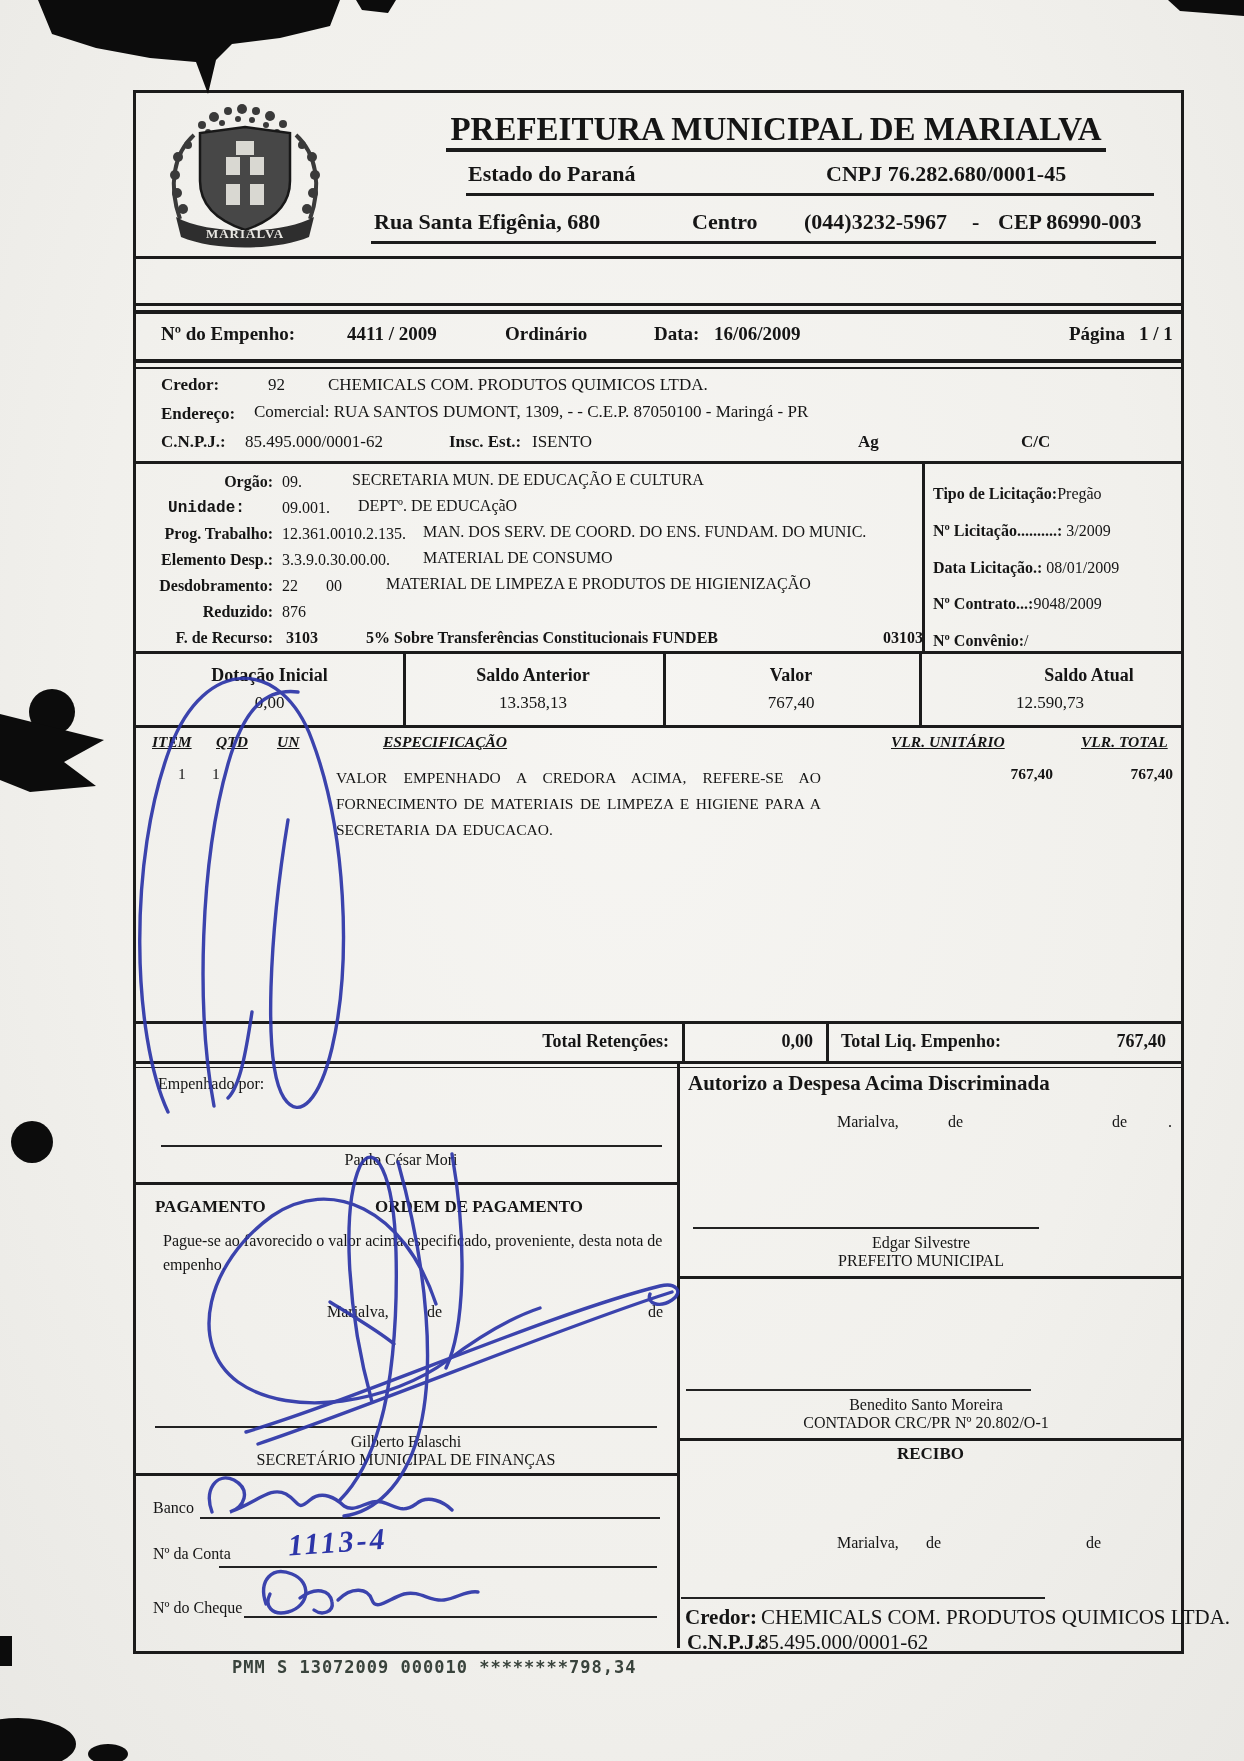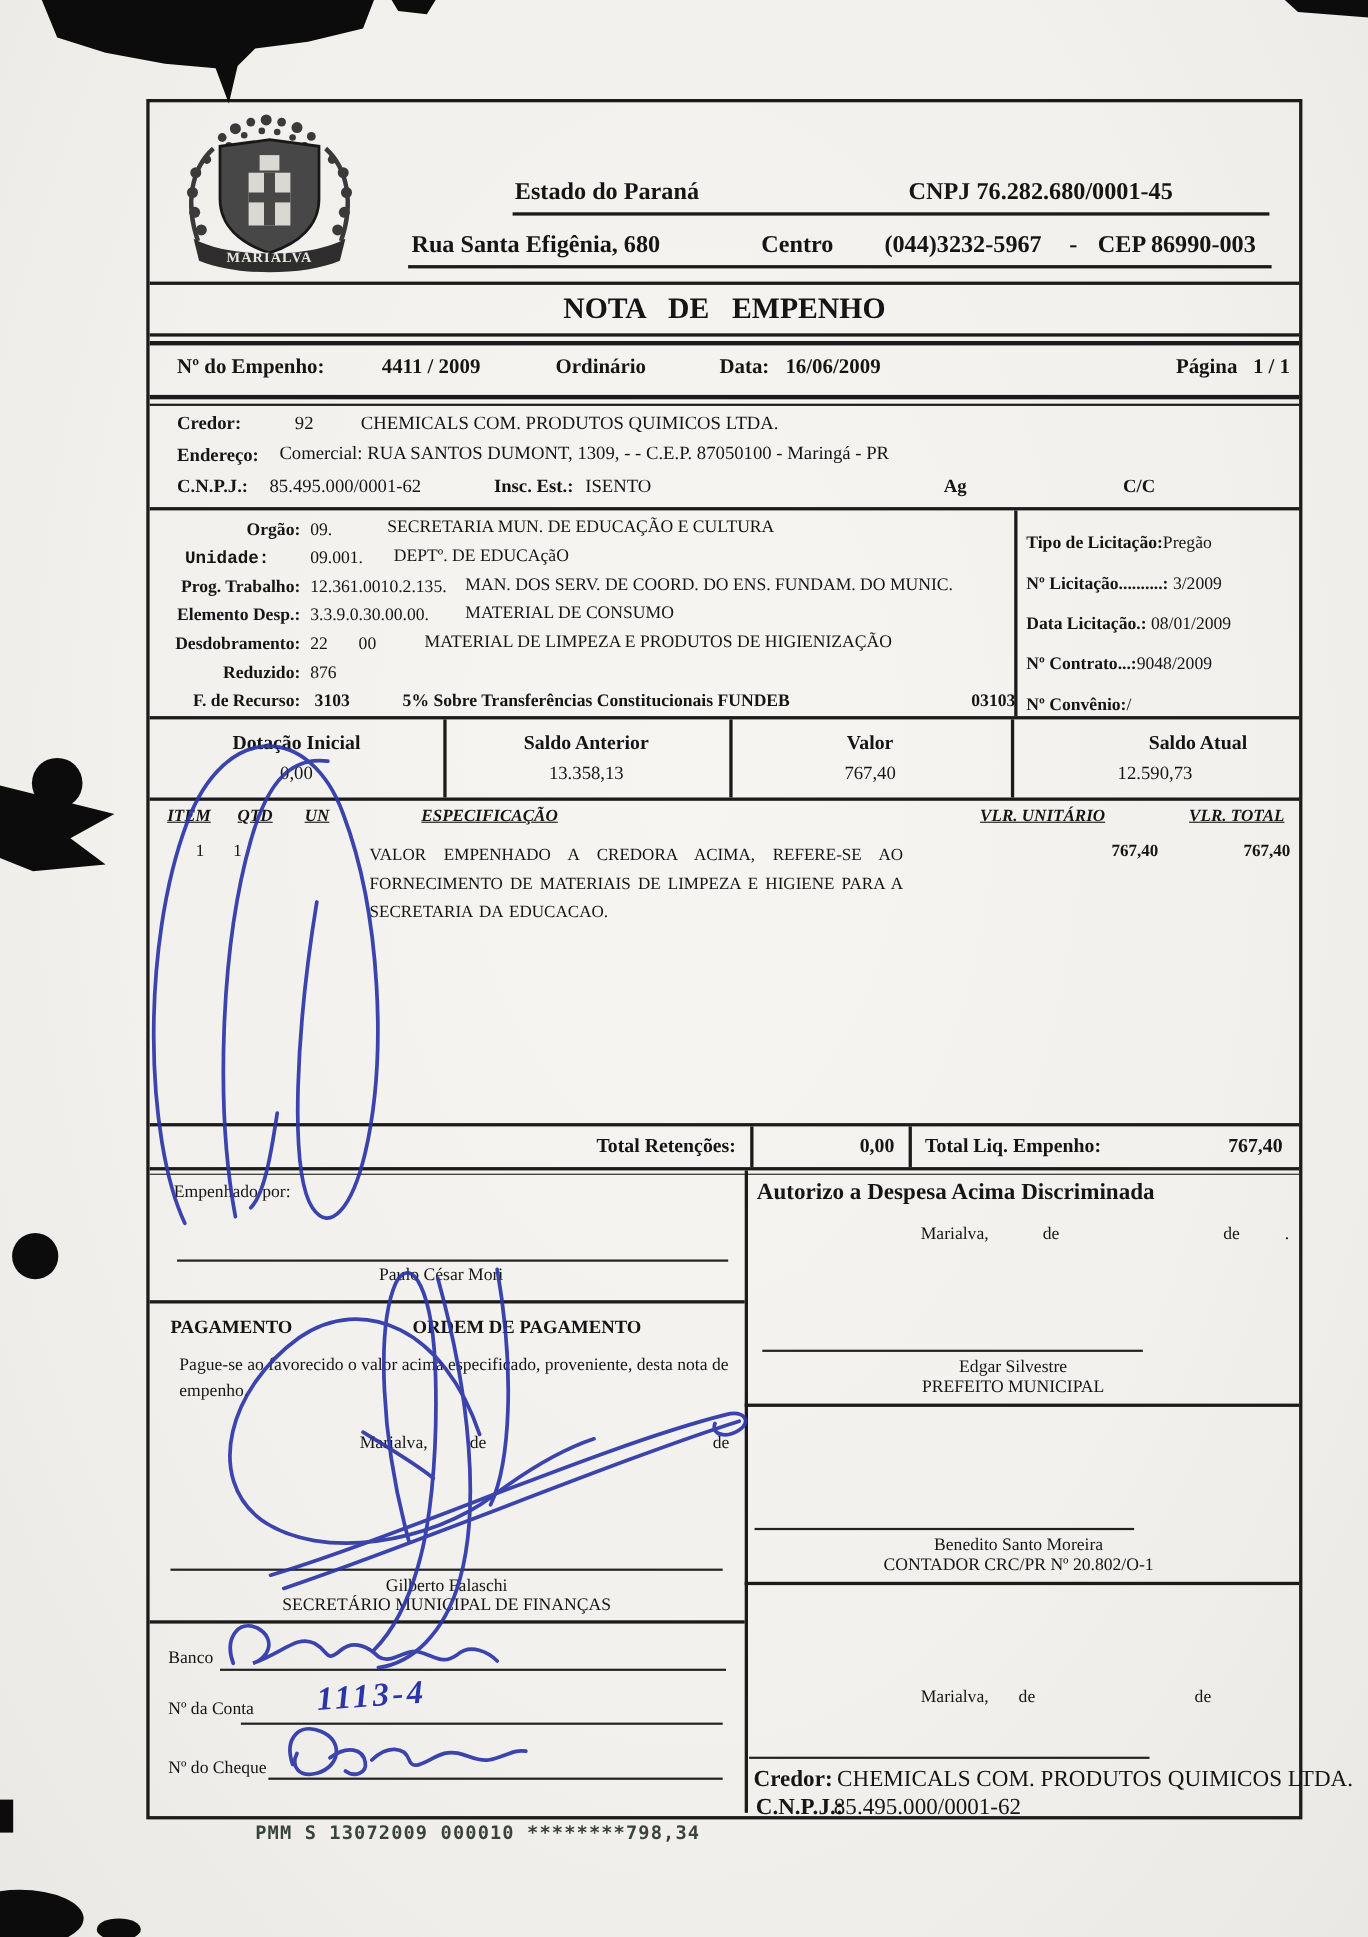--- a/index.html
+++ b/index.html
@@ -64,33 +64,35 @@
       </g>
       <path d="M95 28 L140 34 L140 82 C140 106 122 122 95 131 C68 122 50 106 50 82 L50 34 Z" fill="#474747" stroke="#181818" stroke-width="2.5"></path>
       <rect x="86" y="42" width="18" height="14" fill="#d9d8d2"></rect>
       <rect x="76" y="58" width="38" height="48" fill="#d9d8d2"></rect>
       <rect x="90" y="58" width="10" height="48" fill="#474747"></rect>
       <rect x="76" y="76" width="38" height="9" fill="#474747"></rect>
       <path d="M26 118 C 58 136, 132 136, 164 118 L159 138 C 126 152, 64 152, 31 138 Z" fill="#2e2e2e"></path>
       <text x="95" y="139" text-anchor="middle" font-size="13" font-weight="bold" fill="#e8e7e2" font-family="Liberation Serif,serif" letter-spacing="1">MARIALVA</text>
     </svg>
 
+    <div class="t ctr" style="left:240px;top:18px;width:800px;">
+      <span class="b f33" style="border-bottom:4px solid #1b1b1b;padding:0 4px 1px;">PREFEITURA MUNICIPAL DE MARIALVA</span>
+    </div>
     <div class="hl" style="left:330px;top:100px;width:688px;height:3px;"></div>
     <span class="t b f22" style="left:332px;top:68px;">Estado do Paraná</span>
     <span class="t b f22" style="left:690px;top:68px;">CNPJ 76.282.680/0001-45</span>
 
     <div class="hl" style="left:235px;top:148px;width:785px;height:3px;"></div>
     <span class="t b f22" style="left:238px;top:116px;">Rua Santa Efigênia, 680</span>
     <span class="t b f22" style="left:556px;top:116px;">Centro</span>
     <span class="t b f22" style="left:668px;top:116px;">(044)3232-5967</span>
     <span class="t b f22" style="left:836px;top:116px;">-</span>
     <span class="t b f22" style="left:862px;top:116px;">CEP 86990-003</span>
 
     <div class="hl" style="left:0;top:163px;width:1045px;height:3px;"></div>
-    <div class="t ctr b f27" style="left:0;top:172px;width:1045px;word-spacing:14px;">NOTA DE EMPENHO</div>
     <div class="hl" style="left:0;top:210px;width:1045px;height:3px;"></div>
 
     <div class="hl" style="left:0;top:217px;width:1045px;height:4px;"></div>
     <span class="t b f19" style="left:25px;top:230px;">Nº do Empenho:</span>
     <span class="t b f19" style="left:211px;top:230px;">4411 / 2009</span>
     <span class="t b f19" style="left:369px;top:230px;">Ordinário</span>
     <span class="t b f19" style="left:518px;top:230px;">Data:</span>
     <span class="t b f19" style="left:578px;top:230px;">16/06/2009</span>
     <span class="t b f19" style="left:933px;top:230px;">Página</span>
     <span class="t b f19" style="left:1003px;top:230px;">1 / 1</span>
@@ -219,20 +221,21 @@
     <div class="sigline" style="left:557px;top:1134px;width:346px;"></div>
     <span class="t f16 ctr" style="left:640px;top:1141px;width:290px;">Edgar Silvestre</span>
     <span class="t f16 ctr" style="left:640px;top:1159px;width:290px;">PREFEITO MUNICIPAL</span>
     <div class="hl" style="left:541px;top:1183px;width:504px;height:3px;"></div>
 
     <div class="sigline" style="left:550px;top:1296px;width:345px;"></div>
     <span class="t f16 ctr" style="left:645px;top:1303px;width:290px;">Benedito Santo Moreira</span>
     <span class="t f16 ctr" style="left:645px;top:1321px;width:290px;">CONTADOR CRC/PR Nº 20.802/O-1</span>
     <div class="hl" style="left:541px;top:1345px;width:504px;height:3px;"></div>
 
+    <span class="t b f17 ctr" style="left:544px;top:1351px;width:501px;">RECIBO</span>
     <span class="t f16" style="left:701px;top:1441px;">Marialva,</span>
     <span class="t f16" style="left:790px;top:1441px;">de</span>
     <span class="t f16" style="left:950px;top:1441px;">de</span>
 
     <div class="sigline" style="left:545px;top:1504px;width:364px;"></div>
     <span class="t b f165" style="left:549px;top:1512px;">Credor:</span>
     <span class="t f165" style="left:625px;top:1512px;">CHEMICALS COM. PRODUTOS QUIMICOS LTDA.</span>
     <span class="t b f165" style="left:551px;top:1537px;">C.N.P.J.:</span>
     <span class="t f165" style="left:622px;top:1537px;">85.495.000/0001-62</span>
   </div>

